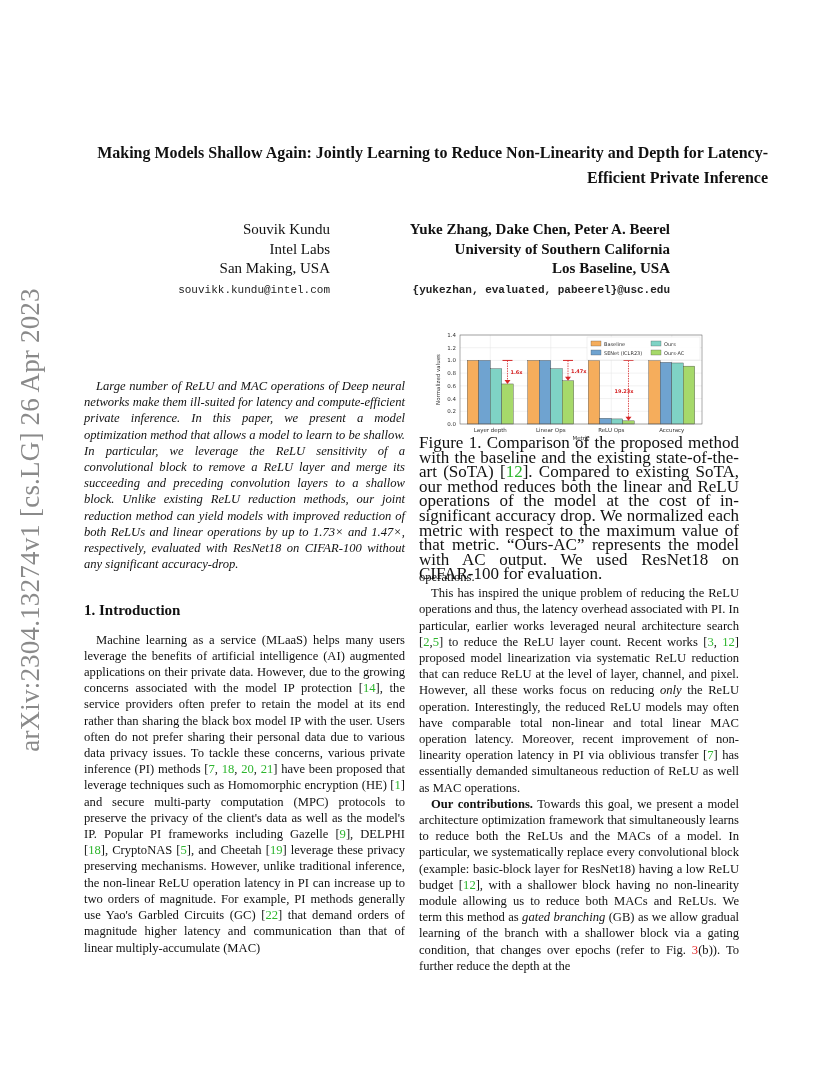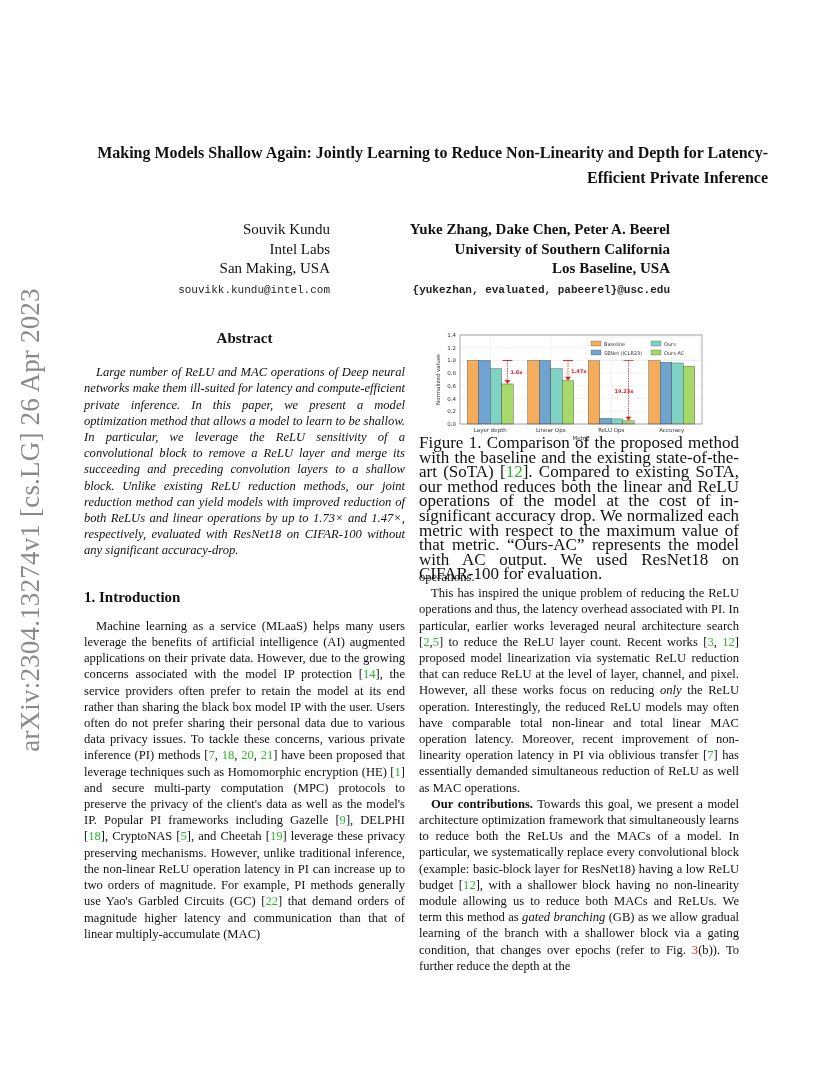--- a/index.html
+++ b/index.html
@@ -8,21 +8,21 @@
   .arxiv span { position: absolute; left: 50%; top: 50%; transform: translate(-50%, -50%) rotate(-90deg); white-space: nowrap; font-size: 27px; color: #8a8a8a; font-family: "Liberation Serif", serif; letter-spacing: 0.2px; }
   .title { position: absolute; left: 60px; top: 140px; width: 708px; text-align: right; font-weight: bold; font-size: 16px; line-height: 25px; }
   .author { position: absolute; top: 220px; text-align: right; font-size: 15px; line-height: 19.5px; }
   .author .mail { font-family: "Liberation Mono", monospace; font-size: 11px; color: #222; margin-top: 2px; }
   .a1 { left: 150px; width: 180px; }
   .a2 { left: 350px; width: 320px; font-weight: bold; }
   .col { position: absolute; font-size: 12.6px; line-height: 16.2px; text-align: justify; }
   .left { left: 84px; top: 330px; width: 321px; }
   .right { left: 419px; width: 320px; }
   h2.abs { text-align: center; font-size: 15px; margin: 0 0 18px 0; }
-  .abstract { font-style: italic; text-indent: 12px; }
+  .abstract { font-style: italic; text-indent: 12px; margin-top: 48px; }
   h2.sec { font-size: 15px; margin: 0 0 13px 0; }
   p { margin: 0; text-indent: 12px; }
   .cite { color: #2db52d; }
   .figref { color: #e02020; }
   .fig { position: absolute; left: 420px; top: 330px; width: 290px; height: 115px; }
   .caption { top: 436px; font-size: 17px; line-height: 14.6px; }
   .rtext { top: 569px; }
 </style>
 </head>
 <body>
@@ -40,21 +40,20 @@
   <div class="mail">souvikk.kundu@intel.com</div>
 </div>
 <div class="author a2">
   <div>Yuke Zhang, Dake Chen, Peter A. Beerel</div>
   <div>University of Southern California</div>
   <div>Los Baseline, USA</div>
   <div class="mail">{yukezhan, evaluated, pabeerel}@usc.edu</div>
 </div>
 
 <div class="col left">
-  <h2 class="abs">Abstract</h2>
   <p class="abstract">Large number of ReLU and MAC operations of Deep neural networks make them ill-suited for latency and compute-efficient private inference. In this paper, we present a model optimization method that allows a model to learn to be shallow. In particular, we leverage the ReLU sensitivity of a convolutional block to remove a ReLU layer and merge its succeeding and preceding convolution layers to a shallow block. Unlike existing ReLU reduction methods, our joint reduction method can yield models with improved reduction of both ReLUs and linear operations by up to 1.73× and 1.47×, respectively, evaluated with ResNet18 on CIFAR-100 without any significant accuracy-drop.</p>
   <div style="height:30px"></div>
   <h2 class="sec">1. Introduction</h2>
   <p>Machine learning as a service (MLaaS) helps many users leverage the benefits of artificial intelligence (AI) augmented applications on their private data. However, due to the growing concerns associated with the model IP protection [<a class="cite">14</a>], the service providers often prefer to retain the model at its end rather than sharing the black box model IP with the user. Users often do not prefer sharing their personal data due to various data privacy issues. To tackle these concerns, various private inference (PI) methods [<a class="cite">7</a>, <a class="cite">18</a>, <a class="cite">20</a>, <a class="cite">21</a>] have been proposed that leverage techniques such as Homomorphic encryption (HE) [<a class="cite">1</a>] and secure multi-party computation (MPC) protocols to preserve the privacy of the client's data as well as the model's IP. Popular PI frameworks including Gazelle [<a class="cite">9</a>], DELPHI [<a class="cite">18</a>], CryptoNAS [<a class="cite">5</a>], and Cheetah [<a class="cite">19</a>] leverage these privacy preserving mechanisms. However, unlike traditional inference, the non-linear ReLU operation latency in PI can increase up to two orders of magnitude. For example, PI methods generally use Yao's Garbled Circuits (GC) [<a class="cite">22</a>] that demand orders of magnitude higher latency and communication than that of linear multiply-accumulate (MAC)</p>
 </div>
 
 <svg class="fig" viewBox="0 0 290 115" id="chart">
     <line x1="40" x2="282" y1="94" y2="94" stroke="#e4e4e4" stroke-width="0.5"></line>
     <text x="36" y="96" font-size="5.5" text-anchor="end" fill="#333" font-family="DejaVu Sans, sans-serif">0.0</text>
     <line x1="40" x2="282" y1="81.28571428571428" y2="81.28571428571428" stroke="#e4e4e4" stroke-width="0.5"></line>

